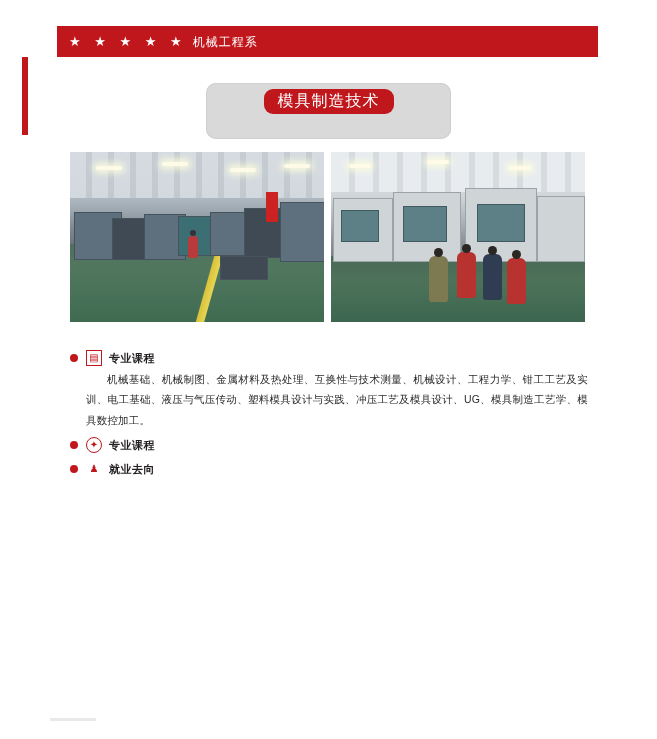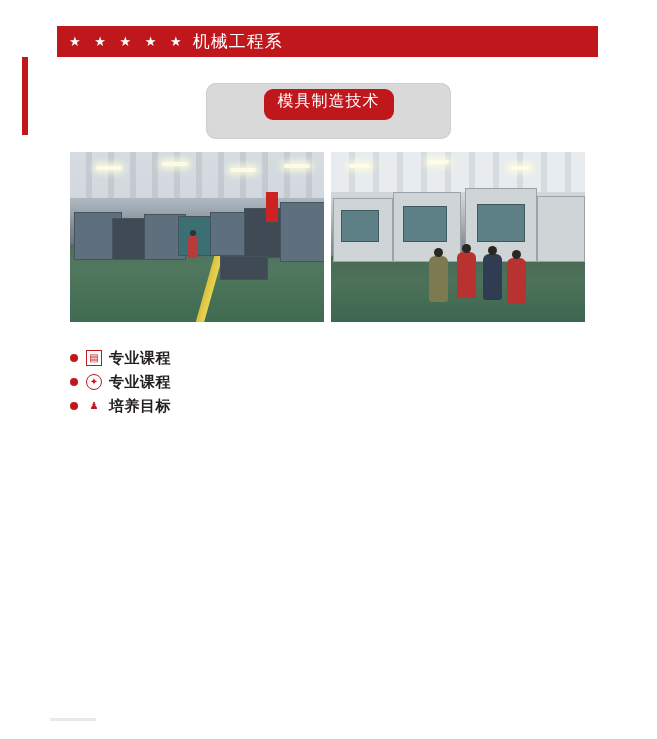--- a/index.html
+++ b/index.html
@@ -29,21 +29,21 @@
   }
   .header-stars {
     color: #ffffff;
     font-size: 13px;
     letter-spacing: 5px;
     padding-left: 12px;
     line-height: 1;
   }
   .header-title {
     color: #ffffff;
-    font-size: 17px;
+    font-size: 12px;
     letter-spacing: 1px;
     padding-left: 6px;
     font-weight: normal;
     line-height: 1;
   }
   .header-rightblock {
     position: absolute;
     left: 370px;
     top: 26px;
     width: 228px;
@@ -74,21 +74,21 @@
   }
   .plaque-cn {
     position: absolute;
     left: 50%;
     transform: translateX(-50%);
     top: 6px;
     background: #c0171c;
     color: #ffffff;
     font-size: 16px;
     letter-spacing: 1px;
-    padding: 2px 14px 9px 14px;
+    padding: 2px 14px 3px 14px;
     border-radius: 9px;
     white-space: nowrap;
     line-height: 1.25;
   }
   .plaque-en {
     position: absolute;
     left: 0;
     right: 0;
     top: 33px;
     text-align: center;
@@ -200,21 +200,21 @@
     color: #c0171c;
     display: flex; align-items: center; justify-content: center;
     font-size: 10px;
     margin-right: 7px;
     flex: 0 0 auto;
     line-height: 1;
     box-sizing: border-box;
   }
   .sec-icon.round { border-radius: 50%; }
   .sec-title {
-    font-size: 15px;
+    font-size: 11px;
     color: #231f20;
     letter-spacing: 0.5px;
     font-weight: bold;
   }
   .sec-body {
     font-size: 10.5px;
     line-height: 1.95;
     color: #2b2b2b;
     text-align: justify;
     padding-left: 16px;
@@ -287,33 +287,34 @@
 </div>
 
 <div class="sections">
 
   <div class="section">
     <div class="sec-head">
       <span class="bullet"></span>
       <span class="sec-icon">▤</span>
       <span class="sec-title">专业课程</span>
     </div>
+    <div class="sec-body">机械基础、机械制图、金属材料及热处理、互换性与技术测量、机械设计、工程力学、钳工工艺及实训、电工基础、液压与气压传动、塑料模具设计与实践、冲压工艺及模具设计、UG、模具制造工艺学、模具数控加工。</div>
   </div>
 
   <div class="section">
     <div class="sec-head">
       <span class="bullet"></span>
       <span class="sec-icon round">✦</span>
       <span class="sec-title">专业课程</span>
     </div>
   </div>
 
   <div class="section">
     <div class="sec-head">
       <span class="bullet"></span>
       <span class="sec-icon" style="border:none;">♟</span>
-      <span class="sec-title">培养目标</span>
+      <span class="sec-title">就业去向</span>
     </div>
   </div>
 
 </div>
 
 <div class="footer-mark"></div>
 
 </body></html>

